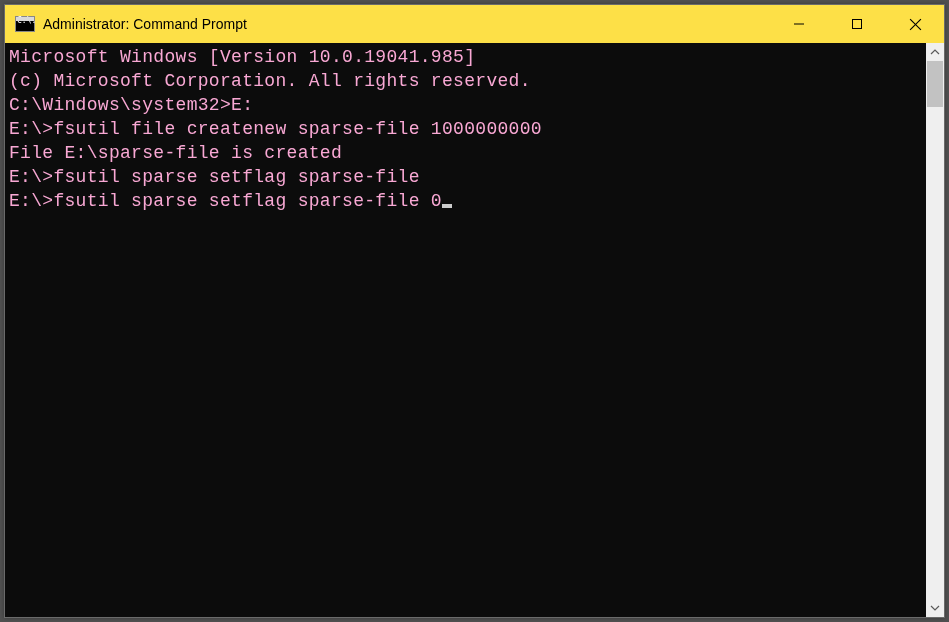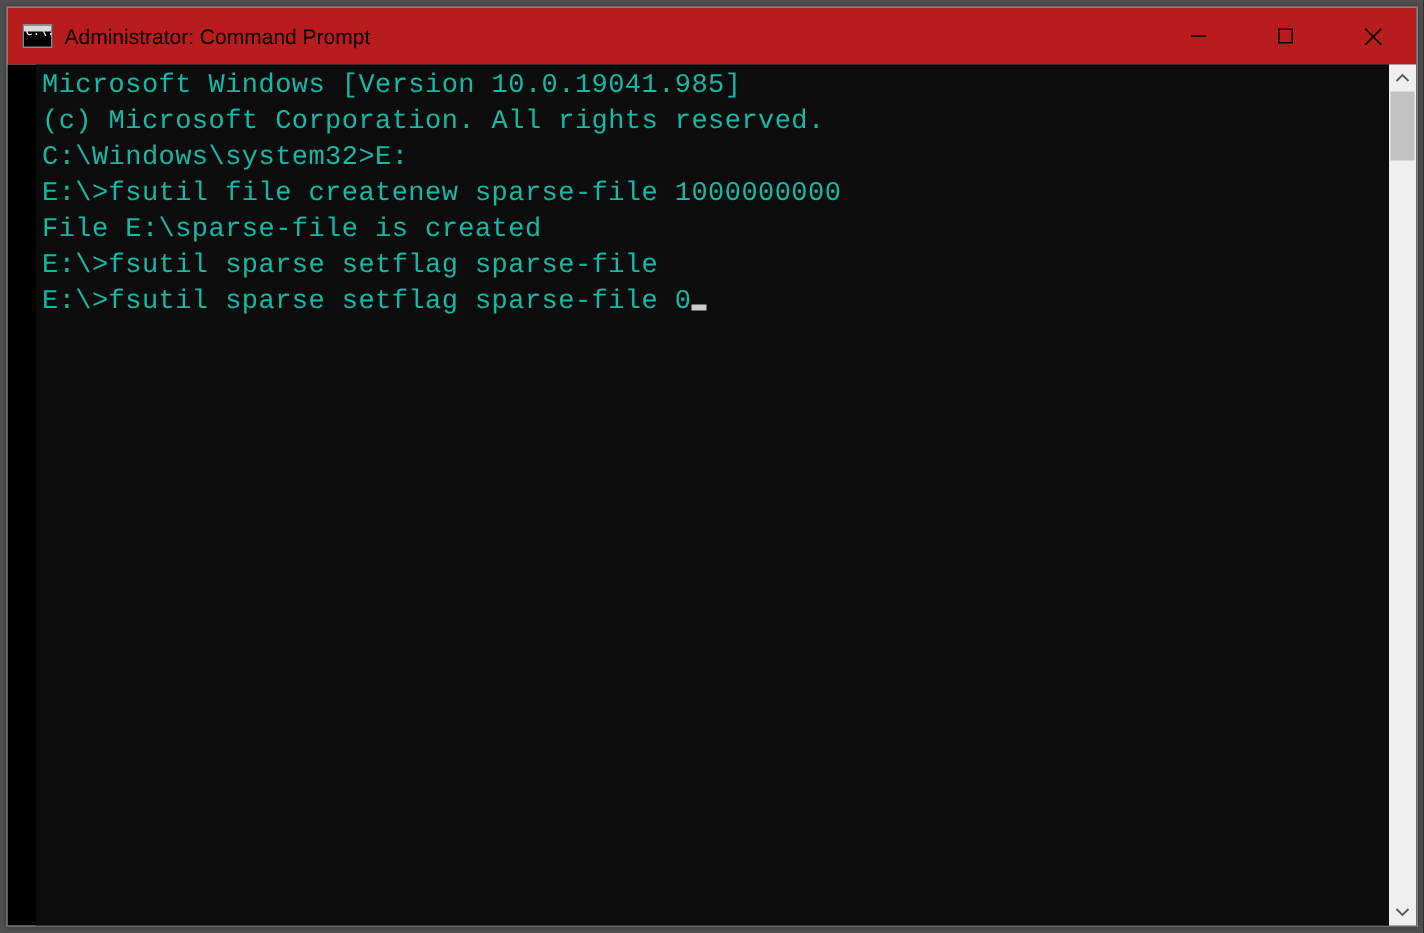--- a/index.html
+++ b/index.html
@@ -19,21 +19,21 @@
     width: 941px;
     height: 614px;
     background: #ffffff;
     border: 1px solid #6b6b6b;
     display: flex;
     flex-direction: column;
     box-shadow: 0 0 4px rgba(0,0,0,0.3);
   }
   .titlebar {
     height: 38px;
-    background: #b91c1c;
+    background: #fde047;
     display: flex;
     align-items: center;
     font-size: 14px;
     color: #000;
     user-select: none;
     justify-content: space-between;
   }
   .titlebar .icon-slot {
     width: 20px;
     height: 18px;
@@ -63,29 +63,28 @@
   .client-area {
     flex: 1;
     display: flex;
     background: #000000;
     position: relative;
     min-height: 0;
   }
   .terminal {
     flex: 1;
     background: #0c0c0c;
-    color: #14b8a6;
+    color: #f9a8d4;
     font-family: Consolas, "Courier New", monospace;
     font-size: 18px;
     line-height: 24px;
     letter-spacing: 0.3px;
     padding: 2px 4px 4px 4px;
     white-space: pre;
     overflow: hidden;
-    margin-left: 19px;
   }
   .cursor-block {
     display: inline-block;
     width: 10px;
     height: 4px;
     background: #cccccc;
     vertical-align: -2px;
     margin-left: 0px;
   }
   .vscroll {

